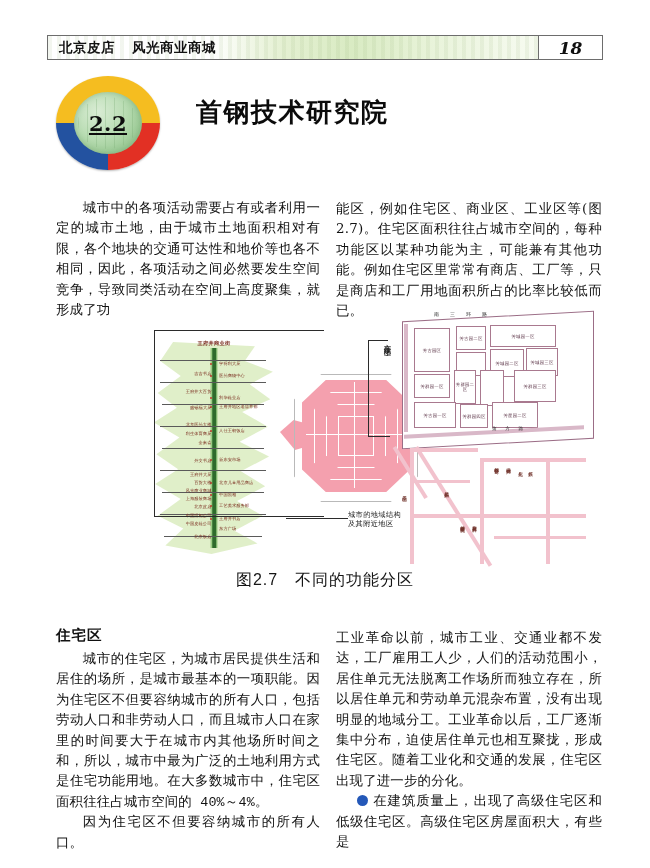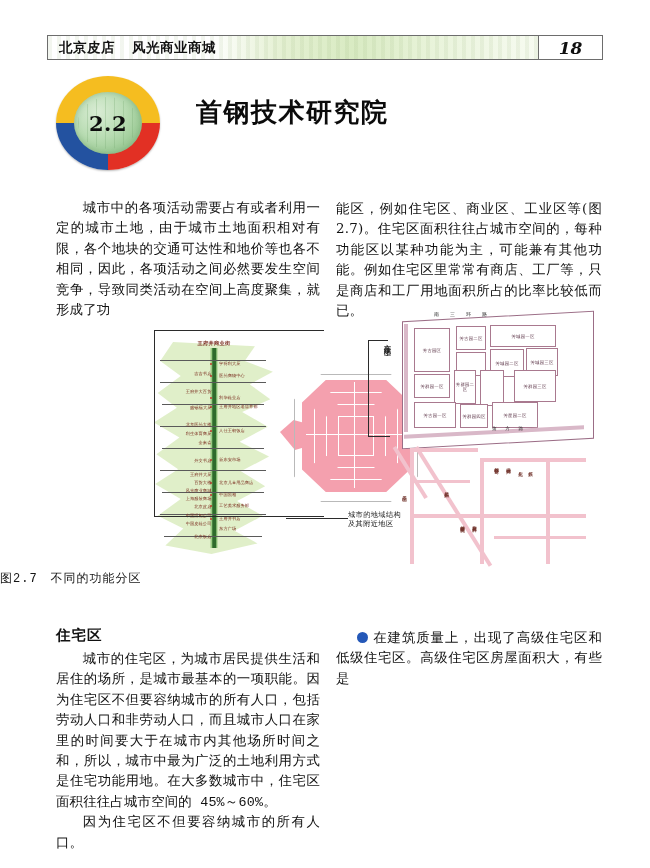--- a/index.html
+++ b/index.html
@@ -69,21 +69,21 @@
     box-shadow:inset 0 0 6px rgba(90,140,90,.45);
     display:flex;align-items:center;justify-content:center;
   }
   .sec-logo .globe:before{
     content:"";position:absolute;left:6%;top:8%;width:88%;height:84%;border-radius:50%;
     background:repeating-linear-gradient(90deg,rgba(120,170,115,.30) 0 1px,rgba(255,255,255,0) 1px 9px);
   }
   .sec-num{
     position:relative;z-index:3;
     font-family:"DejaVu Serif","Liberation Serif",serif;
-    font-weight:bold;font-size:21px;color:#0d0d0d;letter-spacing:.5px;
+    font-weight:bold;font-size:21px;color:#0d0d0d;letter-spacing:.5px;text-decoration:underline;
   }
   .sec-title{
     position:absolute;left:196px;top:95px;
     font-family:"DejaVu Serif","Liberation Serif",serif;
     font-weight:bold;font-size:26px;letter-spacing:1.5px;color:#0b0b0b;
   }
 
   
   .col{
     position:absolute;
@@ -105,23 +105,23 @@
     font-weight:bold;font-size:14.5px;letter-spacing:1px;color:#111;
   }
   .bullet-dot{
     display:inline-block;width:11px;height:11px;border-radius:50%;
     background:#2458b8;vertical-align:-1px;margin-right:4px;
   }
 
   
   .figure{position:absolute;left:136px;top:312px;width:464px;height:258px;}
   .fig-caption{
-    position:absolute;left:0;right:0;top:575px;
-    font-family:Liberation Mono, monospace;
-    font-size:12px;letter-spacing:1px;color:#151515;
+    position:absolute;left:0;right:0;top:575px;text-align:center;
+    font-family:Liberation Sans, sans-serif;
+    font-size:16px;letter-spacing:1px;color:#151515;
   }
 
   
   .map-street{position:absolute;left:14px;top:30px;width:128px;height:212px;}
   .ms-blob{
     position:absolute;left:0;top:0;width:128px;height:212px;
     background:#ddeec4;opacity:.92;
     clip-path:polygon(18% 0%,82% 2%,74% 9%,96% 14%,78% 20%,94% 27%,72% 33%,92% 40%,70% 47%,93% 54%,71% 61%,90% 68%,68% 75%,88% 82%,66% 89%,84% 95%,48% 100%,12% 96%,26% 88%,6% 82%,24% 74%,4% 67%,22% 60%,5% 53%,23% 45%,3% 38%,21% 31%,6% 24%,24% 16%,8% 9%);
   }
   .ms-main{
@@ -360,21 +360,22 @@
       <div class="ind-lbl" style="left:66px;top:82px;height:36px;">首钢技术研究院</div>
       <div class="ind-lbl" style="left:78px;top:82px;height:36px;">北京耐火材料厂</div>
     </div>
 
     <div class="fig-caption" style="position:absolute;left:-136px;top:258px;width:650px;">图2.7　不同的功能分区</div>
   </div>
 
   <div class="subhead">住宅区</div>
 
   <div class="col col-l2">
-    <p class="indent">城市的住宅区，为城市居民提供生活和居住的场所，是城市最基本的一项职能。因为住宅区不但要容纳城市的所有人口，包括劳动人口和非劳动人口，而且城市人口在家里的时间要大于在城市内其他场所时间之和，所以，城市中最为广泛的土地利用方式是住宅功能用地。在大多数城市中，住宅区面积往往占城市空间的 45%～60%。</p>
+    <p class="indent">城市的住宅区，为城市居民提供生活和居住的场所，是城市最基本的一项职能。因为住宅区不但要容纳城市的所有人口，包括劳动人口和非劳动人口，而且城市人口在家里的时间要大于在城市内其他场所时间之和，所以，城市中最为广泛的土地利用方式是住宅功能用地。在大多数城市中，住宅区面积往往占城市空间的 40%～4%。</p>
     <p class="indent">因为住宅区不但要容纳城市的所有人口。</p>
   </div>
 
   <div class="col col-r2">
+    <p>工业革命以前，城市工业、交通业都不发达，工厂雇用工人少，人们的活动范围小，居住单元无法脱离工作场所而独立存在，所以居住单元和劳动单元混杂布置，没有出现明显的地域分工。工业革命以后，工厂逐渐集中分布，迫使居住单元也相互聚拢，形成住宅区。随着工业化和交通的发展，住宅区出现了进一步的分化。</p>
     <p style="text-indent:1.6em;"><span class="bullet-dot"></span><span>在建筑质量上，出现了高级住宅区和低级住宅区。高级住宅区房屋面积大，有些是</span></p>
   </div>
 
 </div>
 
 </body></html>

